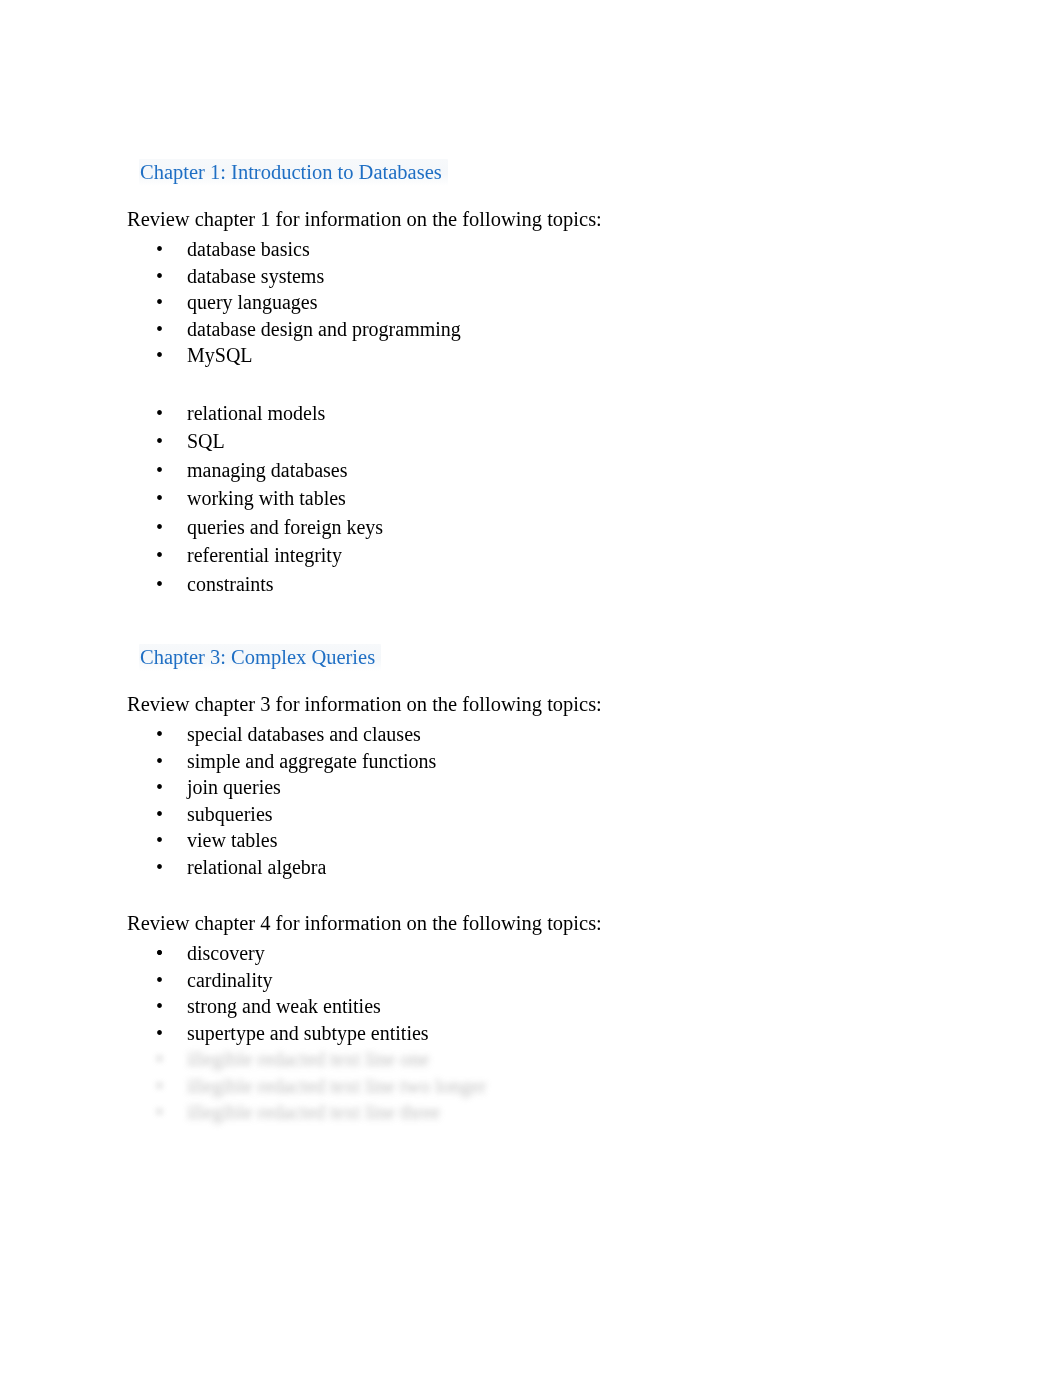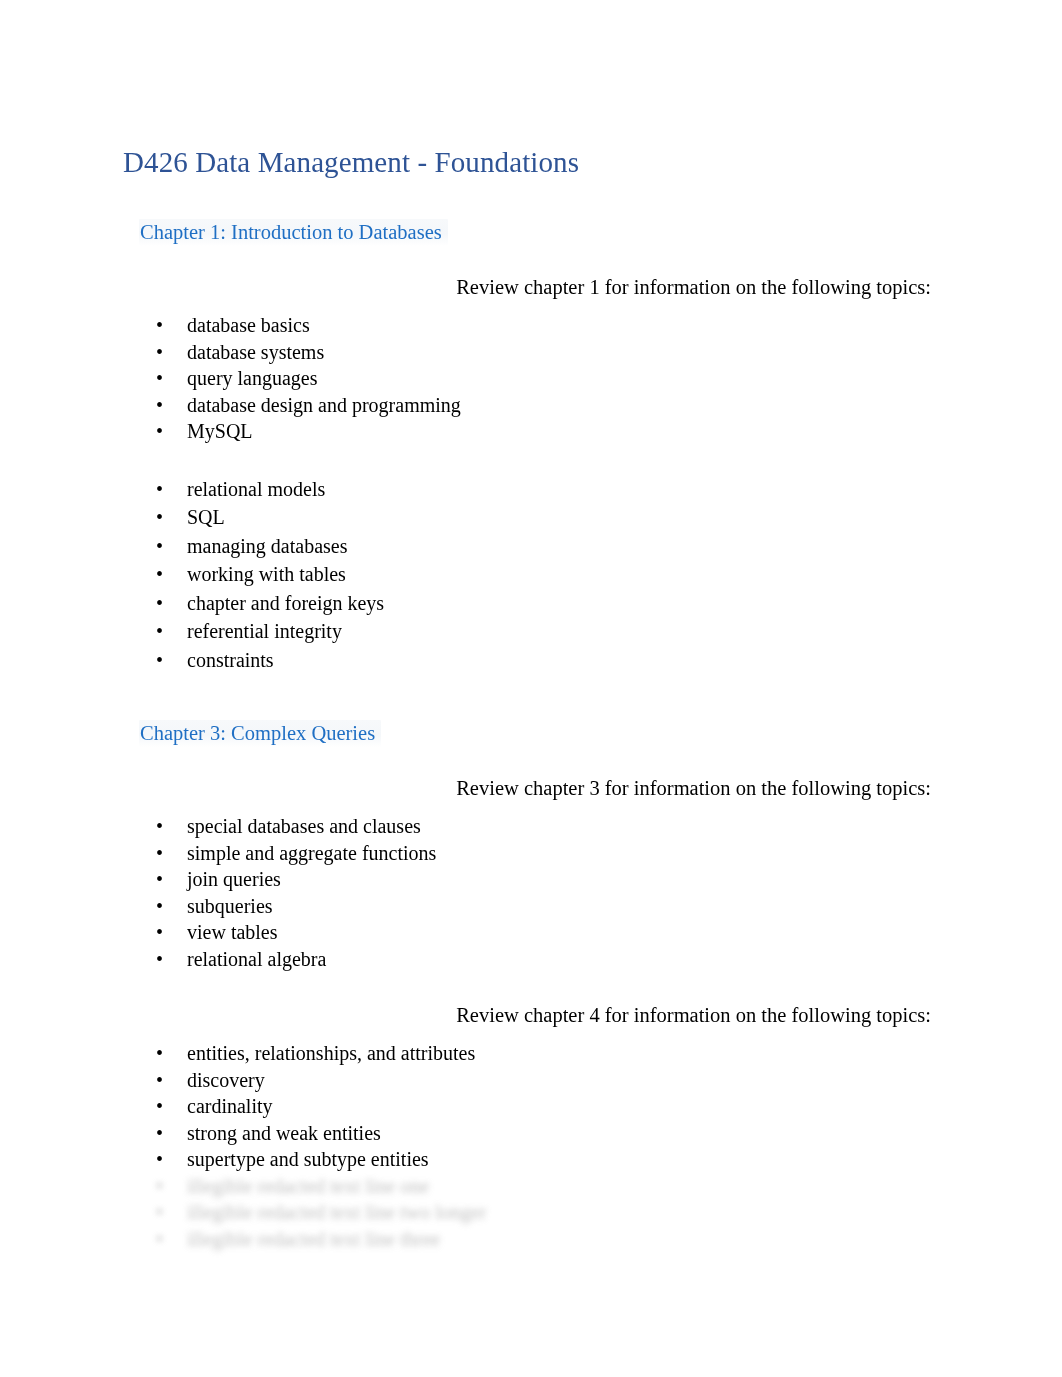--- a/index.html
+++ b/index.html
@@ -55,23 +55,22 @@
     color: #1F6FC4;
     margin: 16px;
     display: inline-block;
     background: linear-gradient(to bottom, #f7f9fb 0%, #f4f7fa 55%, #ffffff 100%);
     padding: 0 6px 0 1px;
     border-radius: 1px;
   }
   .chapter-intro {
     font-size: 20.5px;
     line-height: 26px;
-    margin: 12px;
+    margin: 4px;
     color: #000000;
-    text-align: right;
   }
 
   
   .topics {
     list-style: none;
     margin: 0;
     padding: 0;
   }
   .topic-item {
     position: relative;
@@ -108,61 +107,60 @@
   .topic-item.redacted .bullet {
     color: #9a9a9a;
   }
 </style>
 </head>
 <body>
 
 <div class="page">
   <div class="content">
 
-    <h1 class="doc-title">D426 Data Management - Foundations</h1>
 
     <div id="chapters-container">
         <div class="chapter">
           <div><h2 class="chapter-heading">Chapter 1: Introduction to Databases</h2></div>
           <p class="chapter-intro">Review chapter 1 for information on the following topics:</p>
           <ul class="topics">
             <li class="topic-item"><span class="bullet">•</span><span class="topic-label">database basics</span></li>
             <li class="topic-item"><span class="bullet">•</span><span class="topic-label">database systems</span></li>
             <li class="topic-item"><span class="bullet">•</span><span class="topic-label">query languages</span></li>
             <li class="topic-item"><span class="bullet">•</span><span class="topic-label">database design and programming</span></li>
             <li class="topic-item"><span class="bullet">•</span><span class="topic-label">MySQL</span></li>
           </ul>
         </div>
         <div class="chapter">
           <ul class="topics loose">
             <li class="topic-item"><span class="bullet">•</span><span class="topic-label">relational models</span></li>
             <li class="topic-item"><span class="bullet">•</span><span class="topic-label">SQL</span></li>
             <li class="topic-item"><span class="bullet">•</span><span class="topic-label">managing databases</span></li>
             <li class="topic-item"><span class="bullet">•</span><span class="topic-label">working with tables</span></li>
-            <li class="topic-item"><span class="bullet">•</span><span class="topic-label">chapter and foreign keys</span></li>
+            <li class="topic-item"><span class="bullet">•</span><span class="topic-label">queries and foreign keys</span></li>
             <li class="topic-item"><span class="bullet">•</span><span class="topic-label">referential integrity</span></li>
             <li class="topic-item"><span class="bullet">•</span><span class="topic-label">constraints</span></li>
           </ul>
         </div>
         <div class="chapter">
           <div><h2 class="chapter-heading">Chapter 3: Complex Queries</h2></div>
           <p class="chapter-intro">Review chapter 3 for information on the following topics:</p>
           <ul class="topics">
             <li class="topic-item"><span class="bullet">•</span><span class="topic-label">special databases and clauses</span></li>
             <li class="topic-item"><span class="bullet">•</span><span class="topic-label">simple and aggregate functions</span></li>
             <li class="topic-item"><span class="bullet">•</span><span class="topic-label">join queries</span></li>
             <li class="topic-item"><span class="bullet">•</span><span class="topic-label">subqueries</span></li>
             <li class="topic-item"><span class="bullet">•</span><span class="topic-label">view tables</span></li>
             <li class="topic-item"><span class="bullet">•</span><span class="topic-label">relational algebra</span></li>
           </ul>
         </div>
         <div class="chapter">
           <p class="chapter-intro">Review chapter 4 for information on the following topics:</p>
           <ul class="topics">
-            <li class="topic-item"><span class="bullet">•</span><span class="topic-label">entities, relationships, and attributes</span></li>
+            <li class="topic-item"><span class="bullet">•</span></li>
             <li class="topic-item"><span class="bullet">•</span><span class="topic-label">discovery</span></li>
             <li class="topic-item"><span class="bullet">•</span><span class="topic-label">cardinality</span></li>
             <li class="topic-item"><span class="bullet">•</span><span class="topic-label">strong and weak entities</span></li>
             <li class="topic-item"><span class="bullet">•</span><span class="topic-label">supertype and subtype entities</span></li>
             <li class="topic-item redacted"><span class="bullet">•</span><span class="topic-label">illegible redacted text line one</span></li>
             <li class="topic-item redacted"><span class="bullet">•</span><span class="topic-label">illegible redacted text line two longer</span></li>
             <li class="topic-item redacted"><span class="bullet">•</span><span class="topic-label">illegible redacted text line three</span></li>
           </ul>
         </div>
       </div>

